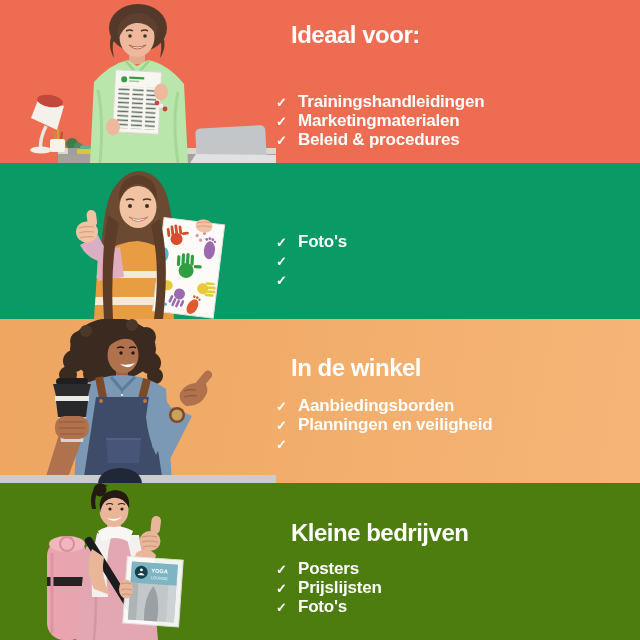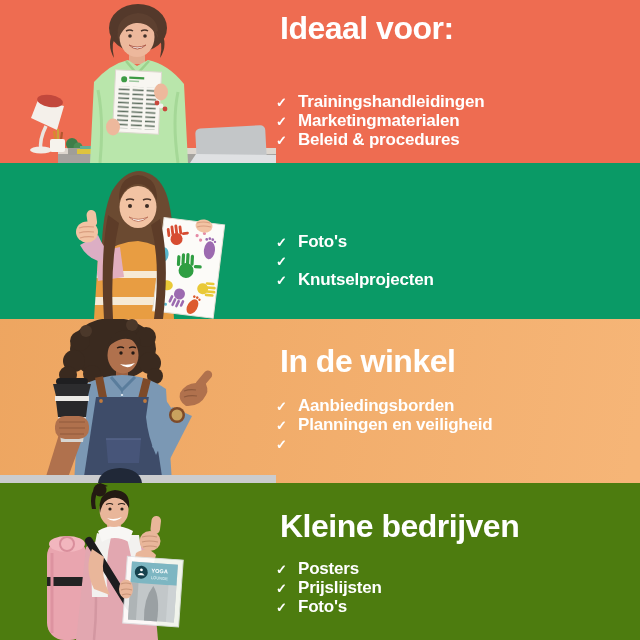--- a/index.html
+++ b/index.html
@@ -5,21 +5,21 @@
   html,body{margin:0;padding:0;background:#ffffff;}
   .canvas{position:relative;width:640px;height:640px;overflow:hidden;
           font-family:"Liberation Sans",sans-serif;-webkit-font-smoothing:antialiased;}
   .band{position:relative;width:640px;overflow:hidden;}
   .s1{height:163px;}
   .s2{height:156px;}
   .s3{height:164px;background-image:linear-gradient(100deg,rgba(140,70,0,0.07),rgba(255,255,255,0.10));}
   .s4{height:157px;}
   .photo{position:absolute;left:0;top:0;}
   .textcol{position:absolute;left:276px;top:0;right:6px;bottom:0;color:#ffffff;}
-  .eyebrow,.title{position:absolute;left:0;margin:4px;font-weight:700;font-size:32px;
+  .eyebrow,.title{position:absolute;left:0;margin:15px;font-weight:700;font-size:24px;
                   line-height:1.18;letter-spacing:-0.5px;white-space:nowrap;}
   .checklist{position:absolute;left:0;margin:0;padding:0;list-style:none;}
   .checklist li{display:flex;align-items:flex-start;gap:9px;font-size:17px;font-weight:700;
                 line-height:19px;letter-spacing:-0.2px;white-space:nowrap;}
   .check{width:13px;flex:0 0 13px;font-size:13px;line-height:19px;transform:translateY(0.5px);}
   
   .s1 .eyebrow{top:6px;} .s1 .title{top:60px;} .s1 .checklist{top:92px;}
   .s2 .title{top:12px;}  .s2 .checklist{top:69px;}
   .s3 .title{top:20px;}  .s3 .checklist{top:77px;}
   .s4 .title{top:21px;}  .s4 .checklist{top:76px;}
@@ -239,21 +239,20 @@
       <ul class="checklist">
         <li>
           <span class="check">✓</span>
           <span>Foto's</span>
         </li>
         <li>
           <span class="check">✓</span>
         </li>
         <li>
           <span class="check">✓</span>
-          <span>Knutselprojecten</span>
         </li>
       </ul>
     </div>
   </section>
 
   <section class="band s3" style="background-color: rgb(245, 173, 104);">
     <div class="photo">
       <svg width="276" height="164" viewBox="0 0 276 164">
 
         <g fill="#3a2a1f">

